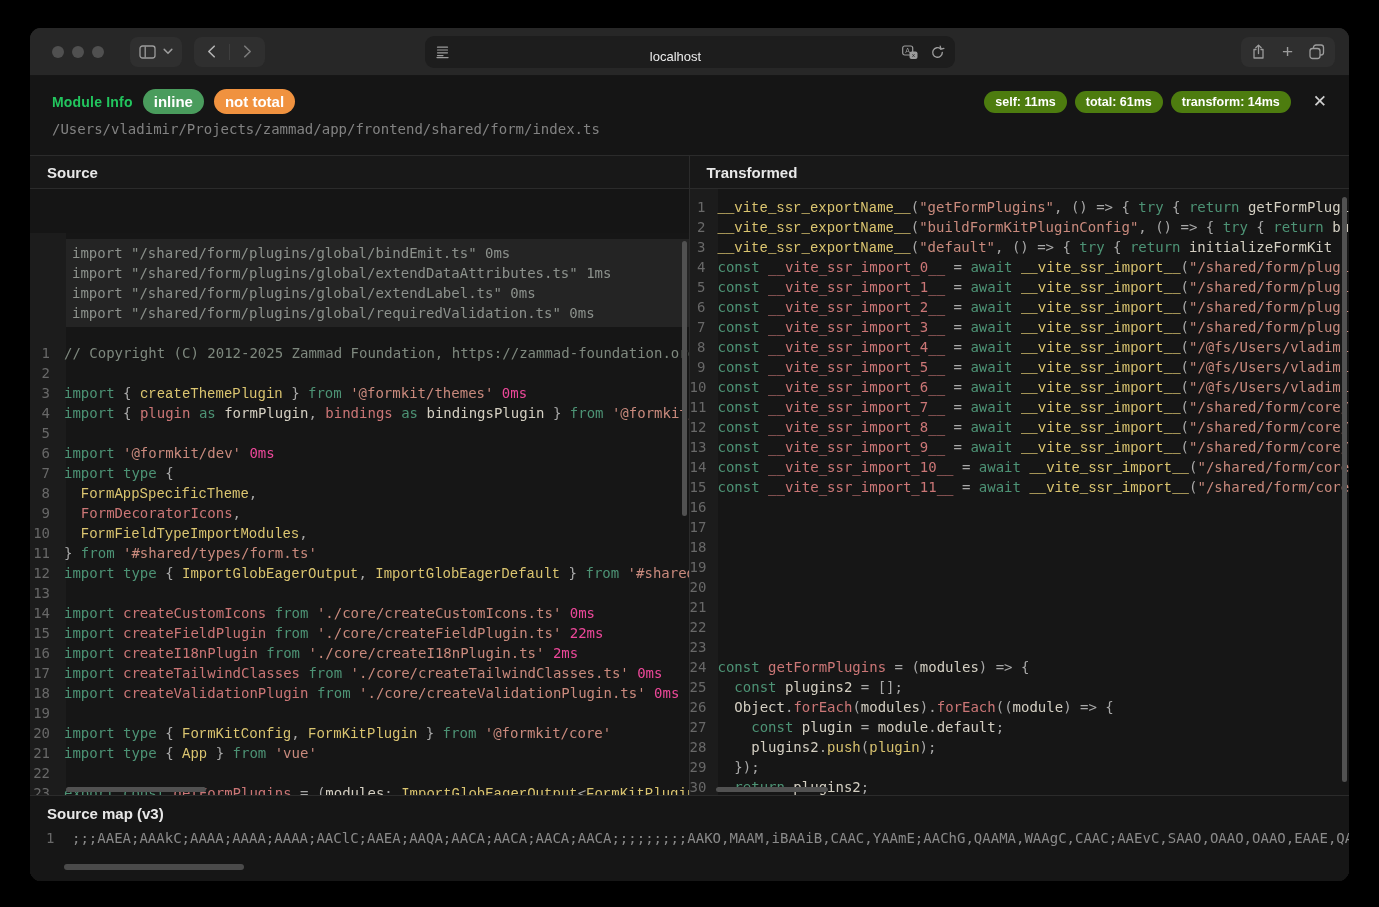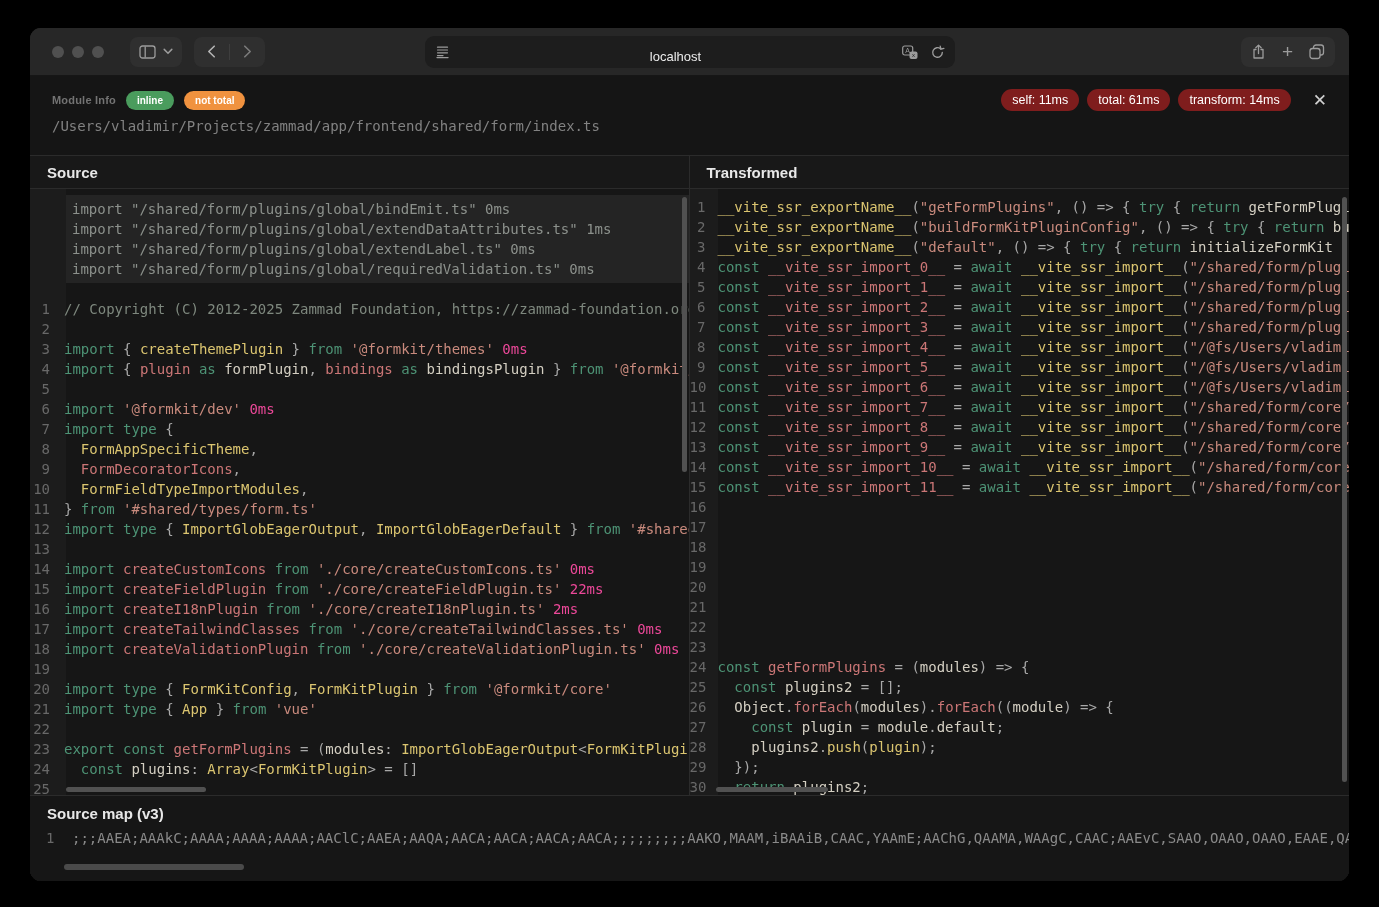--- a/index.html
+++ b/index.html
@@ -26,53 +26,53 @@
   .ab-right { display:flex; align-items:center; gap:12px; }
   .pill-right { margin-left:auto; padding:0 10px; gap:16px; }
   .icon-btn { display:flex; align-items:center; justify-content:center; }
   .plus-glyph { color:#9c9c9c; font-size:19px; line-height:1; font-weight:400; }
 
   
   .page { height:805px; display:flex; flex-direction:column; background:#151515; }
 
   .mod-header { height:79px; padding:13px 22px 0 22px; }
   .mh-row1 { display:flex; align-items:center; }
-  .mh-title { color:#737373; font-size:11px; font-weight:700; letter-spacing:.2px; }
-  .badge { border-radius:999px; color:#fff; font-size:10px; font-weight:700; padding:4px 11px; margin-left:10px; }
+  .mh-title { color:#22c55e; font-size:14px; font-weight:700; letter-spacing:.2px; }
+  .badge { border-radius:999px; color:#fff; font-size:15px; font-weight:700; padding:4px 11px; margin-left:10px; }
   .badge-green { background:#4a9c5d; }
   .badge-orange { background:#f0923f; }
   .mh-right { margin-left:auto; display:flex; align-items:center; gap:8px; }
-  .tbadge { background:#7f1d1d; border-radius:999px; color:#fff; font-size:12.5px; font-weight:400; padding:4px 11px; }
+  .tbadge { background:#4d7c0f; border-radius:999px; color:#fff; font-size:12.5px; font-weight:700; padding:4px 11px; }
   .close-btn { color:#cfcfcf; font-size:17px; margin-left:14px; cursor:default; line-height:1; }
   .mh-path { margin-top:7px; color:#828282; font-family:"DejaVu Sans Mono", monospace; font-size:14px; }
 
   
   .panels { flex:1; display:flex; border-top:1px solid #2b2b2b; min-height:0; }
   .panel { width:50%; display:flex; flex-direction:column; min-width:0; }
-  .panel-src { border-right:1px solid #2b2b2b; }
+  .panel-src { border-right:1px solid #2b2b2b;gap:44px; }
   .panel-head { height:33px; display:flex; align-items:center; padding:0 22px 0 17px;
                 border-bottom:1px solid #2b2b2b; background:#181818; }
   .panel-title { color:#e8e8e8; font-size:15px; font-weight:700; }
   .code-area { position:relative; flex:1; overflow:hidden; background:#161616;
                font-family:"DejaVu Sans Mono", monospace; font-size:14px; line-height:20px; }
   .gutter-underlay { position:absolute; left:0; top:0; bottom:0; background:#1c1c1c; }
   .gu-src { width:36px; } .gu-tr { width:28px; }
 
   .imports-box { position:relative; margin:6px 0 16px 36px; background:#242424;
                  padding:4px 0 4px 6px; overflow:hidden; }
   .imp-line { color:#8c918c; white-space:pre; height:20px; }
 
   .cline { display:flex; height:20px; position:relative; }
   .ln { flex:0 0 auto; text-align:right; color:#686868; background:#1c1c1c; }
   .ln-src { width:28px; padding-right:8px; }
   .ln-tr { width:22px; padding-right:6px; }
   .lc { white-space:pre; padding-left:6px; overflow:hidden; }
 
   .kw { color:#4d9375; } .str { color:#c98a7d; } .var { color:#cb7676; }
-  .fn { color:#dbc570; } .id { color:#d4cfc2; } .pn { color:#a8a8a8; }
+  .fn { color:#dbc570;font-family:Liberation Mono, monospace; } .id { color:#d4cfc2; } .pn { color:#a8a8a8; }
   .cm { color:#7e887e; } .ms { color:#ec4899; }
 
   .vthumb { position:absolute; right:2px; width:5px; border-radius:3px; background:#515151; }
   .hthumb { position:absolute; bottom:3px; height:5px; border-radius:3px; background:#515151; }
 
   
   .sourcemap { position:relative; height:86px; border-top:1px solid #2b2b2b; background:#161616; }
   .sm-head { padding:9px 22px 5px 17px; }
   .sm-title { color:#e8e8e8; font-size:15px; font-weight:700; }
   .sm-line { display:flex; height:20px; font-family:"DejaVu Sans Mono", monospace; font-size:14px;

